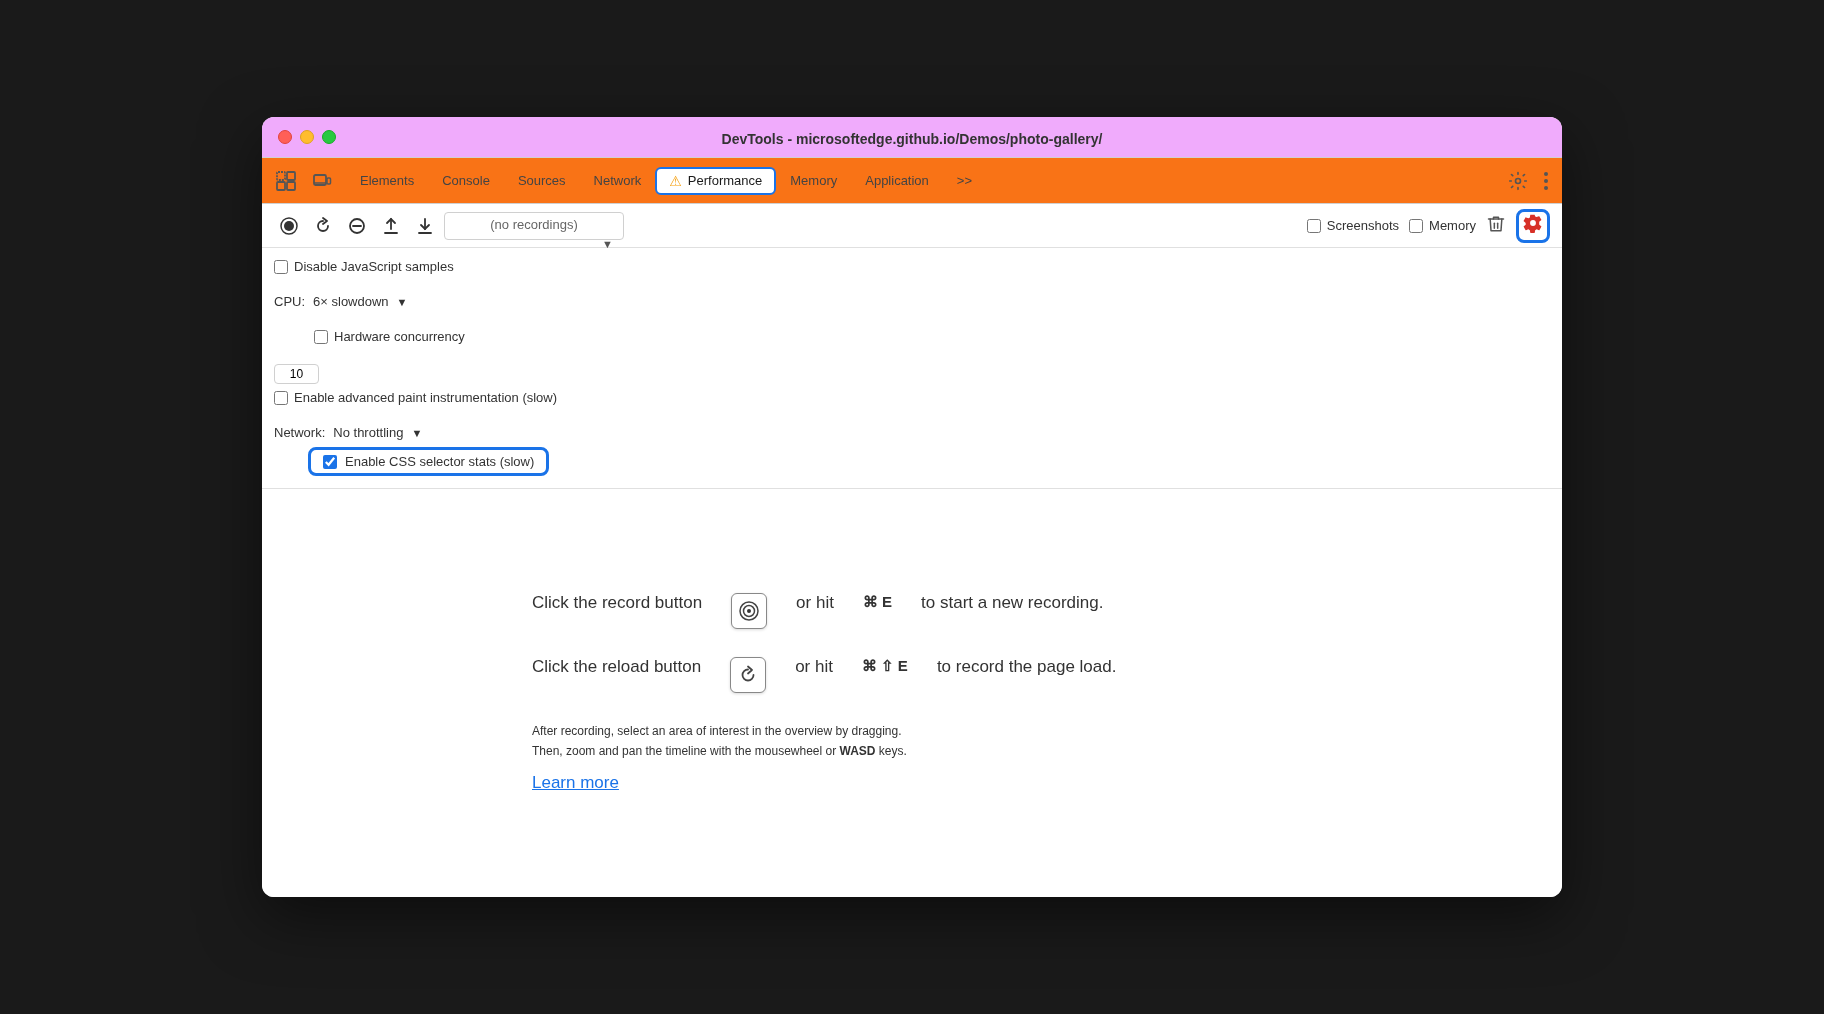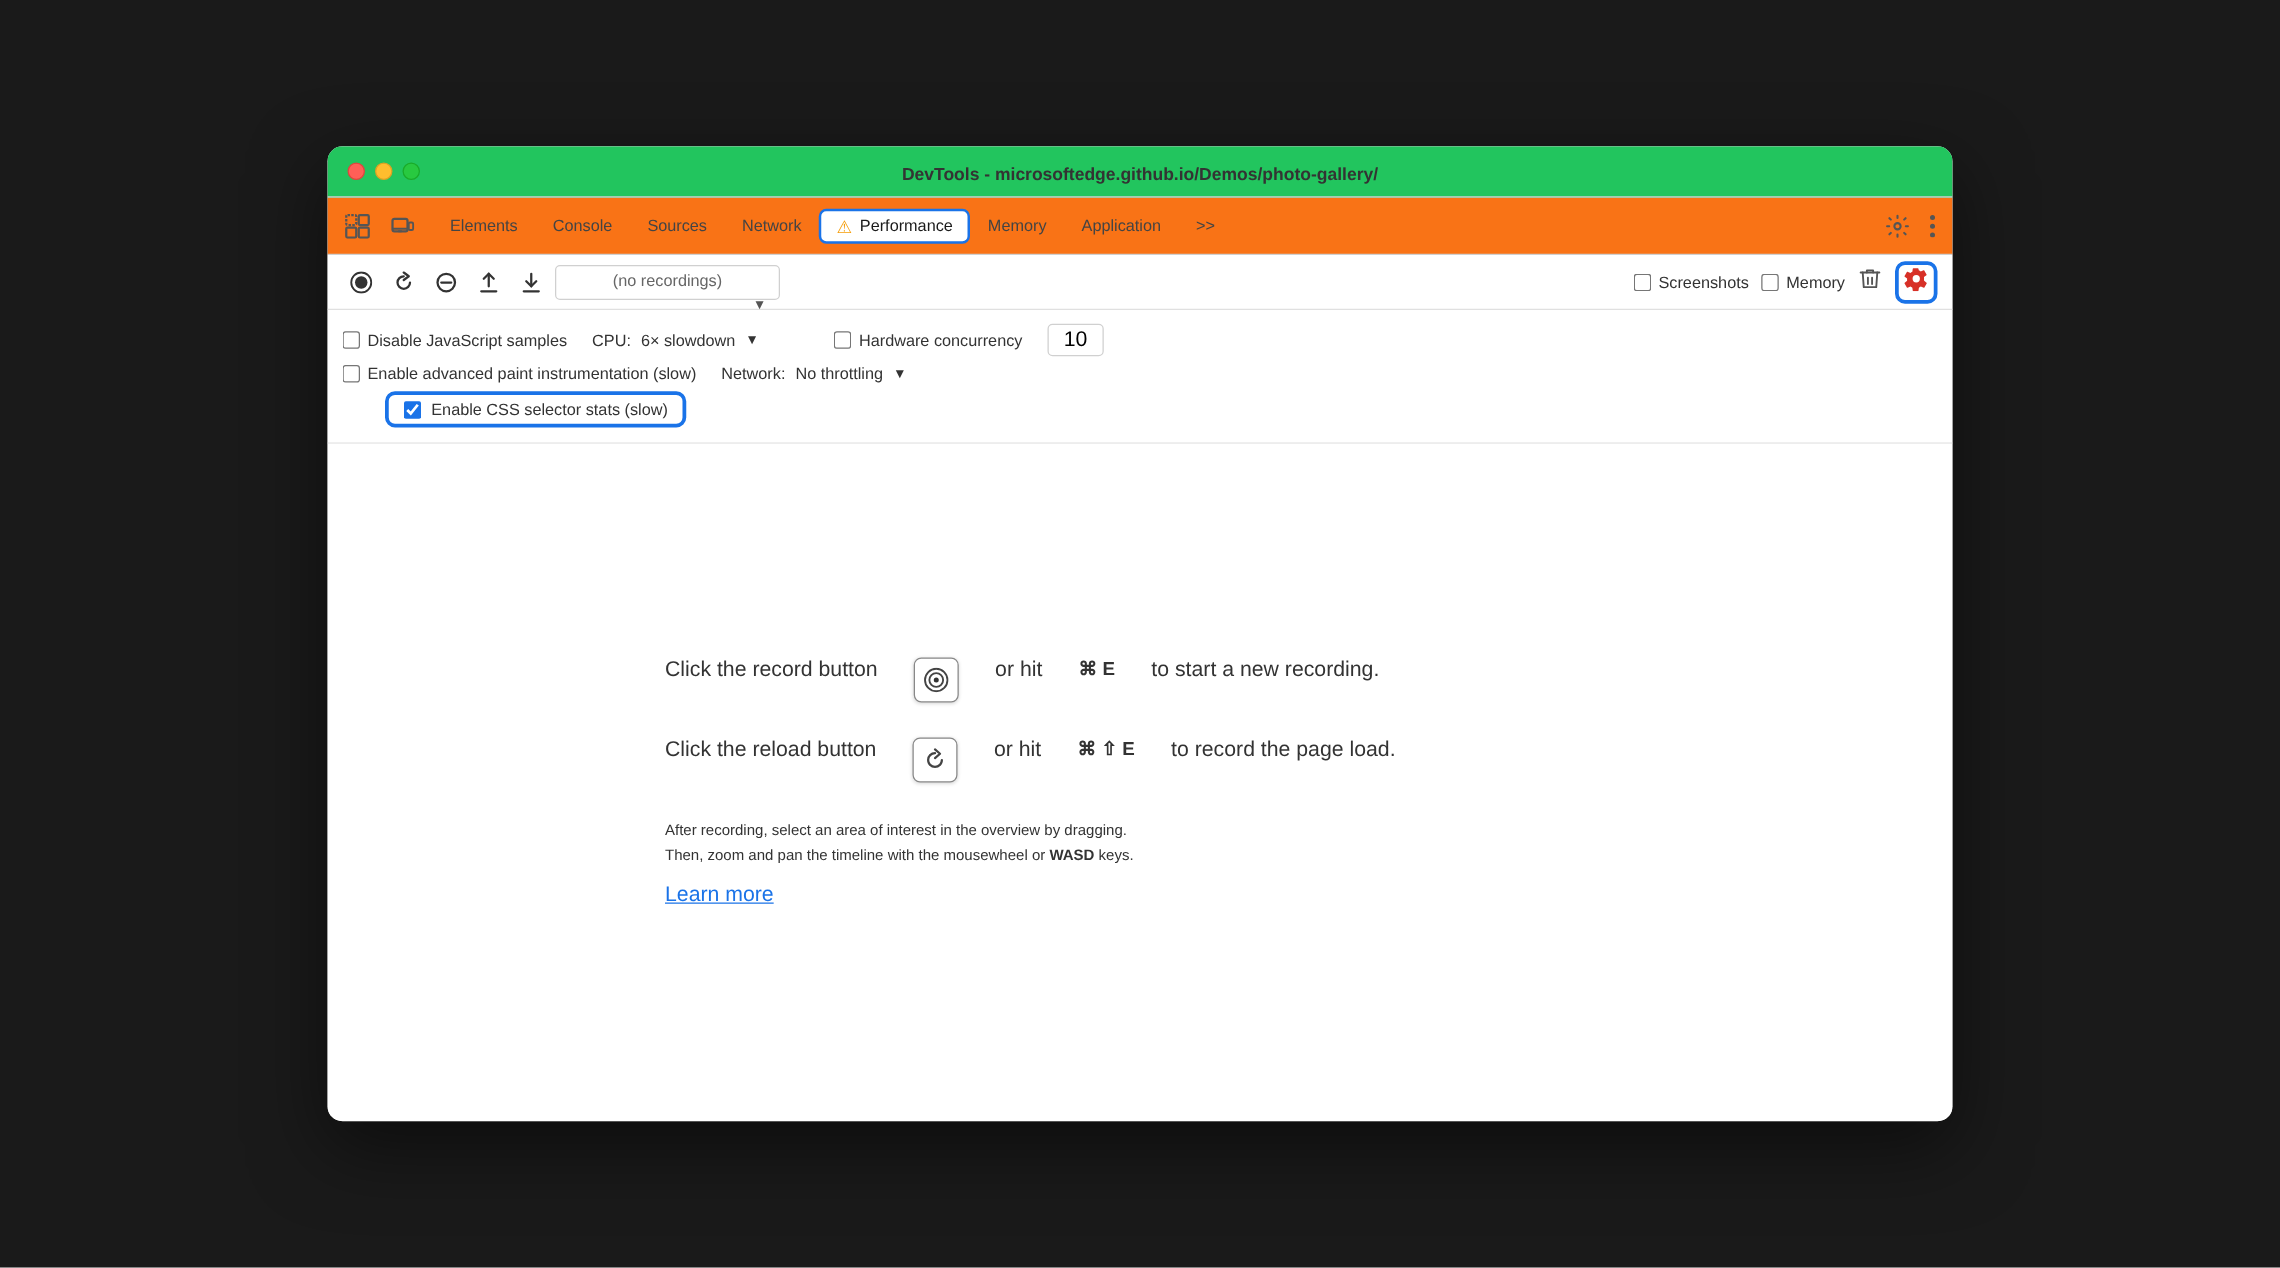--- a/index.html
+++ b/index.html
@@ -17,21 +17,21 @@
       border-radius: 12px;
       width: 1300px;
       min-height: 780px;
       box-shadow: 0 20px 60px rgba(0,0,0,0.5);
       overflow: hidden;
       display: flex;
       flex-direction: column;
     }
     
     .title-bar {
-      background: #22c55e;
+      background: #f0abfc;
       padding: 14px 16px 10px 16px;
       display: flex;
       align-items: center;
       justify-content: center;
       position: relative;
       border-bottom: 1px solid #d0d0d0;
     }
     .traffic-lights {
       position: absolute;
       left: 16px;
@@ -197,20 +197,21 @@
     
     .options-bar {
       background: white;
       padding: 8px 12px;
       border-bottom: 1px solid #e0e0e0;
     }
     .options-row {
       display: flex;
       gap: 20px;
       padding: 3px 0;
+      flex-direction: column;
     }
     .options-row .checkbox-label {
       font-size: 13px;
     }
     .cpu-control {
       display: flex;
       align-items: center;
       gap: 8px;
       font-size: 13px;
       color: #333;
@@ -219,21 +220,21 @@
       display: flex;
       align-items: center;
       gap: 4px;
       font-size: 13px;
       cursor: pointer;
     }
     .hw-input {
       border: 1px solid #d0d0d0;
       border-radius: 4px;
       padding: 2px 6px;
-      font-size: 17px;
+      font-size: 12px;
       width: 45px;
       text-align: center;
     }
     .network-control {
       display: flex;
       align-items: center;
       gap: 8px;
       font-size: 13px;
       color: #333;
     }

